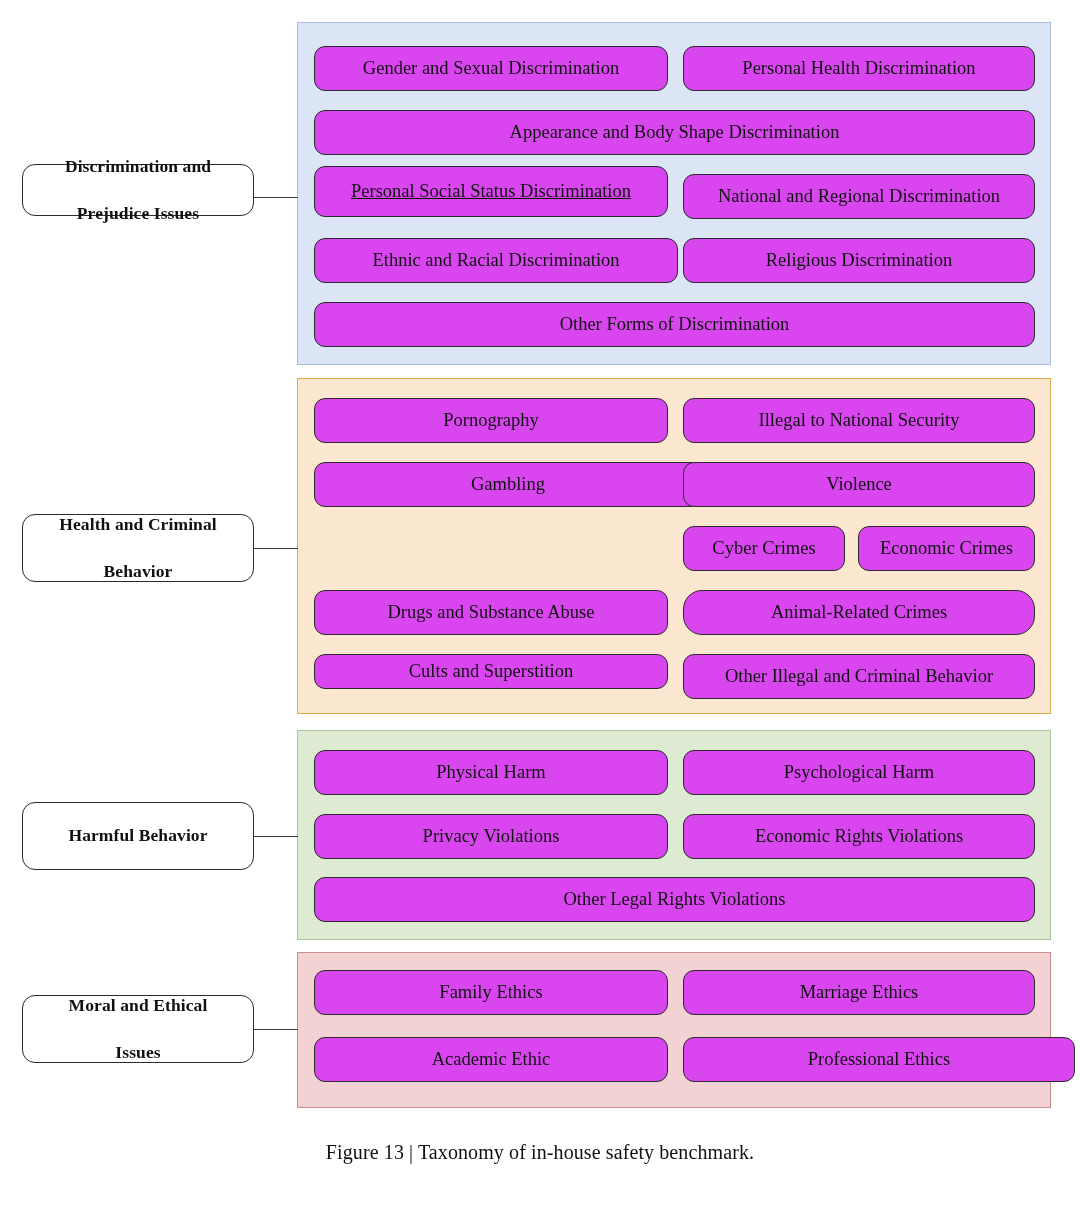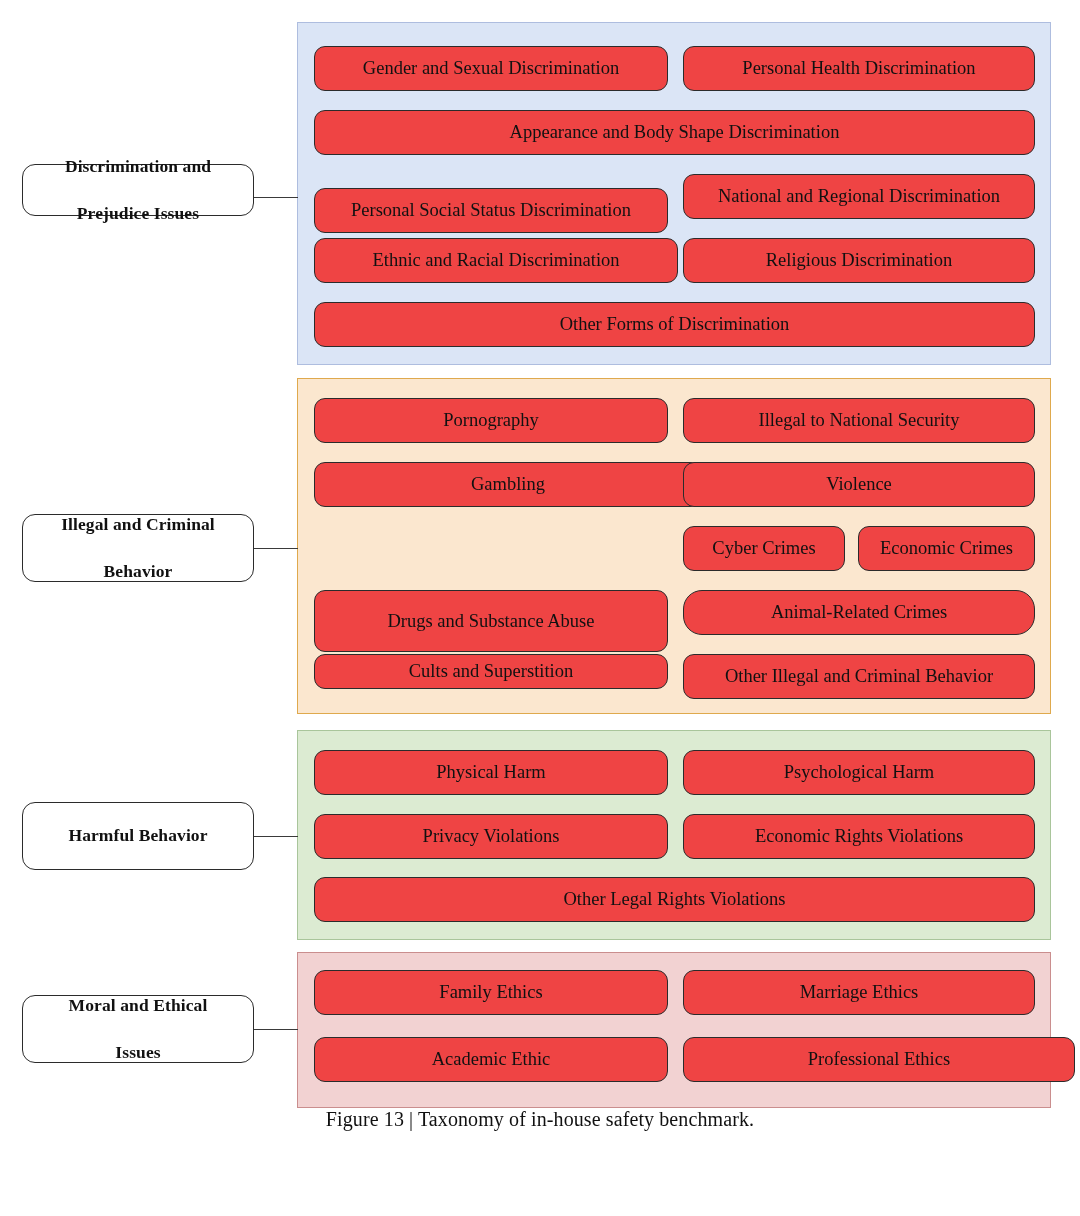--- a/index.html
+++ b/index.html
@@ -17,26 +17,26 @@
   .connector{position:absolute;height:0;border-top:1.5px solid #3a3a3a;}
 
   
   .panel{position:absolute;box-sizing:border-box;border-width:1.5px;border-style:solid;}
   .panel.blue  {background:#dbe5f6;border-color:#aebddf;}
   .panel.orange{background:#fbe7cf;border-color:#dfa94d;}
   .panel.green {background:#dcebd2;border-color:#a9c59b;}
   .panel.pink  {background:#f2d2d2;border-color:#ca8e8e;}
 
   
-  .leaf{position:absolute;box-sizing:border-box;background:#ef4444;border:1.7px solid #2b2b2b;border-radius:11px;
+  .leaf{position:absolute;box-sizing:border-box;background:#d946ef;border:1.7px solid #2b2b2b;border-radius:11px;
         display:flex;align-items:center;justify-content:center;text-align:center;
         font-size:18.5px;line-height:1.2;padding:0 10px;white-space:nowrap;}
 
   
-  #caption{position:absolute;left:0;width:1080px;top:1108px;text-align:center;font-size:20px;letter-spacing:.1px;}
+  #caption{position:absolute;left:0;width:1080px;top:1141px;text-align:center;font-size:20px;letter-spacing:.1px;}
 </style>
 </head>
 <body>
 
 <div id="figure">
 
   <div class="panel blue" style="left:297px;top:22px;width:754px;height:343px;"></div>
 
   <div class="cat-box" style="left:22px;top:164px;width:232px;height:52px;">
     <span>
@@ -44,48 +44,48 @@
       <span>Prejudice Issues</span>
     </span>
   </div>
   <div class="connector" style="left:254px;top:197px;width:44px;"></div>
 
   <div class="leaf" style="left:314px;top:46px;width:354px;height:45px;">Gender and Sexual Discrimination</div>
   <div class="leaf" style="left:683px;top:46px;width:352px;height:45px;">Personal Health Discrimination</div>
 
   <div class="leaf" style="left:314px;top:110px;width:721px;height:45px;">Appearance and Body Shape Discrimination</div>
 
-  <div class="leaf" style="left:314px;top:188px;width:354px;height:45px;">Personal Social Status Discrimination</div>
+  <div class="leaf" style="left:314px;top:166px;width:354px;height:51px;text-decoration:underline;">Personal Social Status Discrimination</div>
   <div class="leaf" style="left:683px;top:174px;width:352px;height:45px;">National and Regional Discrimination</div>
 
   <div class="leaf" style="left:314px;top:238px;width:364px;height:45px;">Ethnic and Racial Discrimination</div>
   <div class="leaf" style="left:683px;top:238px;width:352px;height:45px;">Religious Discrimination</div>
 
   <div class="leaf" style="left:314px;top:302px;width:721px;height:45px;">Other Forms of Discrimination</div>
 
   <div class="panel orange" style="left:297px;top:378px;width:754px;height:336px;"></div>
 
   <div class="cat-box" style="left:22px;top:514px;width:232px;height:68px;">
     <span>
-      <span>Illegal and Criminal</span><br>
+      <span>Health and Criminal</span><br>
       <span>Behavior</span>
     </span>
   </div>
   <div class="connector" style="left:254px;top:548px;width:44px;"></div>
 
   <div class="leaf" style="left:314px;top:398px;width:354px;height:45px;">Pornography</div>
   <div class="leaf" style="left:683px;top:398px;width:352px;height:45px;">Illegal to National Security</div>
 
   <div class="leaf" style="left:314px;top:462px;width:388px;height:45px;">Gambling</div>
   <div class="leaf" style="left:683px;top:462px;width:352px;height:45px;">Violence</div>
 
   <div class="leaf" style="left:683px;top:526px;width:162px;height:45px;">Cyber Crimes</div>
   <div class="leaf" style="left:858px;top:526px;width:177px;height:45px;">Economic Crimes</div>
 
-  <div class="leaf" style="left:314px;top:590px;width:354px;height:62px;">Drugs and Substance Abuse</div>
+  <div class="leaf" style="left:314px;top:590px;width:354px;height:45px;">Drugs and Substance Abuse</div>
   <div class="leaf" style="left:683px;top:590px;width:352px;height:45px;border-radius:19px;">Animal-Related Crimes</div>
 
   <div class="leaf" style="left:314px;top:654px;width:354px;height:35px;">Cults and Superstition</div>
   <div class="leaf" style="left:683px;top:654px;width:352px;height:45px;">Other Illegal and Criminal Behavior</div>
 
   <div class="panel green" style="left:297px;top:730px;width:754px;height:210px;"></div>
 
   <div class="cat-box" style="left:22px;top:802px;width:232px;height:68px;">
     <span>
       <span>Harmful Behavior</span>

